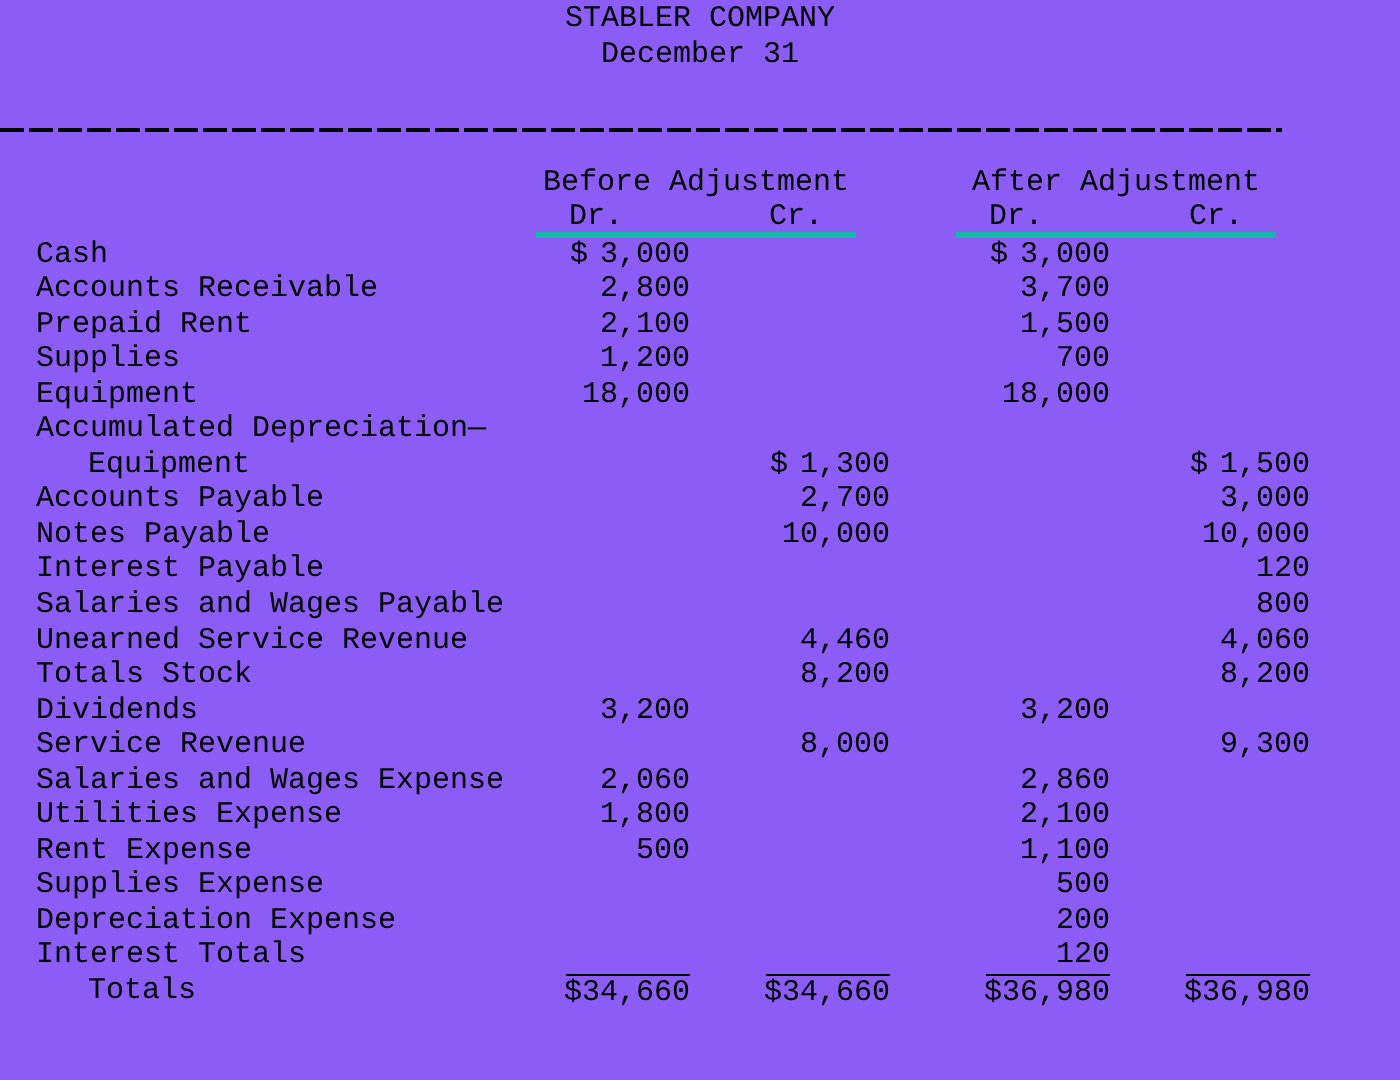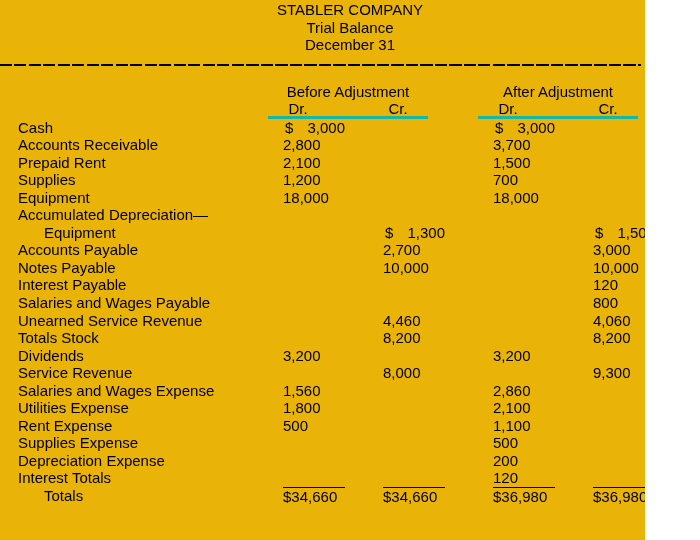--- a/index.html
+++ b/index.html
@@ -1,22 +1,22 @@
 <!DOCTYPE html>
 <html><head>
 <meta charset="utf-8">
 <style>
   html, body { margin: 0; padding: 0; background: #ffffff; }
   .page {
     position: relative;
-    width: 645px;
+    width: 700px;
     height: 540px;
-    background: #eab308;
+    background: #8b5cf6;
     color: #000000;
-    font-family: Liberation Sans, sans-serif;
+    font-family: Liberation Mono, monospace;
     font-size: 15px;
     line-height: 17.5px;
     overflow: hidden;
   }
   
   .title-block {
     position: absolute;
     top: 1px; left: 0;
     width: 700px;
     text-align: center;
@@ -70,39 +70,39 @@
     white-space: nowrap;
     overflow: hidden;
   }
   .row .label.indent { padding-left: 26px; }
   .cell {
     position: absolute;
     top: 0;
     width: 62px;
     height: 17.55px;
     display: flex;
+    justify-content: flex-end;
     box-sizing: border-box;
     white-space: nowrap;
   }
   .cell.with-prefix { justify-content: space-between; }
   .cell.bd { left: 267px; }
   .cell.bc { left: 367px; }
   .cell.ad { left: 477px; }
   .cell.ac { left: 577px; }
   .cell .prefix { padding-left: 2px; }
   .totals .cell { border-top: 1px solid #000; }
 </style>
 </head>
 <body>
 
 <div class="page">
 
   <div class="title-block">
     <div>STABLER COMPANY</div>
-    <div>Trial Balance</div>
     <div>December 31</div>
   </div>
 
   <div class="dashed-rule"></div>
 
   <div class="group-label before">Before Adjustment</div>
   <div class="group-label after">After Adjustment</div>
 
   <div class="subhead before">
     <span class="dr">Dr.</span>
@@ -237,21 +237,21 @@
         <div class="cell bc">
           <span>8,000</span>
         </div>
         <div class="cell ac">
           <span>9,300</span>
         </div>
       </div>
       <div class="row">
         <div class="label">Salaries and Wages Expense</div>
         <div class="cell bd">
-          <span>1,560</span>
+          <span>2,060</span>
         </div>
         <div class="cell ad">
           <span>2,860</span>
         </div>
       </div>
       <div class="row">
         <div class="label">Utilities Expense</div>
         <div class="cell bd">
           <span>1,800</span>
         </div>

